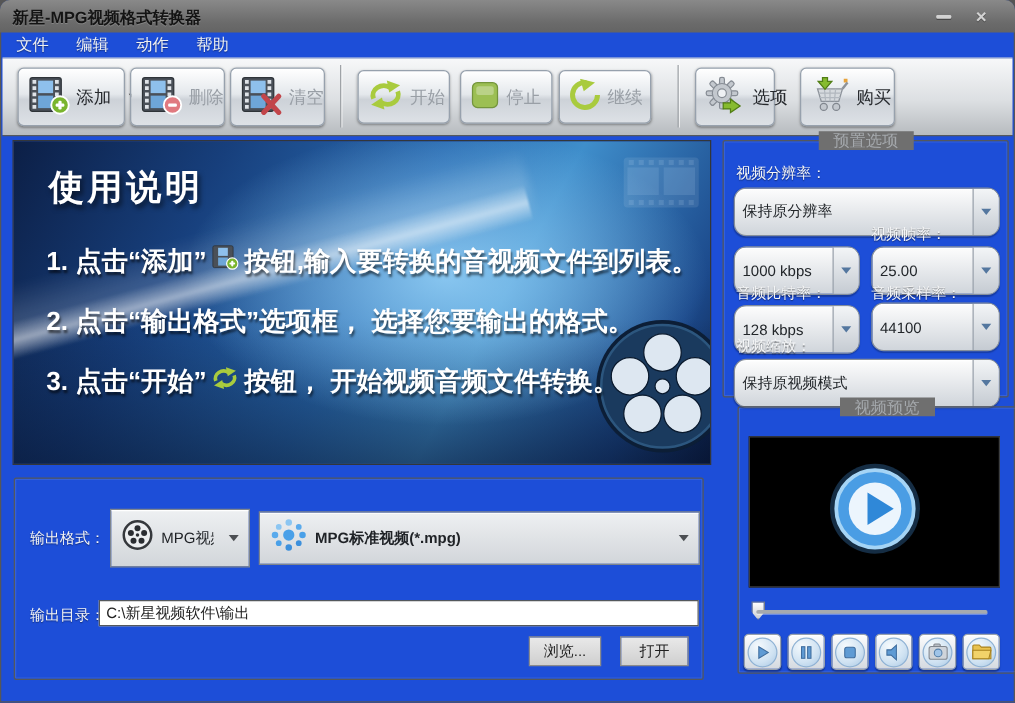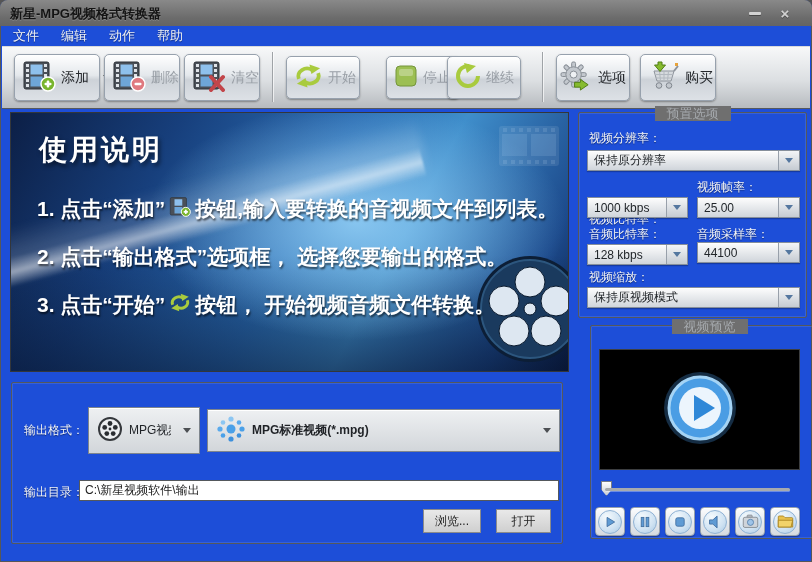--- a/index.html
+++ b/index.html
@@ -55,22 +55,22 @@
     text-shadow:1px 2px 2px rgba(0,0,0,.6);}
   .reel{position:absolute;right:-20px;top:138px;}
   .watermark{position:absolute;left:487px;top:12px;opacity:.20;}
   
   .groupbox{position:absolute;border:1px solid #54585c;border-radius:2px;
     box-shadow:inset 0 0 0 1px rgba(255,255,255,.10);}
   .gb-title{position:absolute;top:-9px;left:0;width:100%;text-align:center;}
   .gb-title span{background:#6f6f6f;padding:0 12px;font-size:13px;color:#a4a8ac;}
   .plabel{position:absolute;font-size:12px;color:#f4f5f6;text-shadow:0 1px 1px rgba(0,0,0,.45);white-space:nowrap;}
   
-  .dd{position:absolute;display:flex;align-items:stretch;height:21px;
-    border:1px solid #868f9b;border-radius:0;overflow:hidden;
+  .dd{position:absolute;display:flex;align-items:stretch;height:39px;
+    border:1px solid #868f9b;border-radius:10px;overflow:hidden;
     background:linear-gradient(#fdfdfd,#d0d5db);box-shadow:inset 0 1px 0 #fff,0 1px 1px rgba(0,0,0,.25);cursor:default;}
   .dd-text{flex:1;display:flex;align-items:center;padding:0 6px;font-size:12px;color:#22262a;white-space:nowrap;overflow:hidden;}
   .dd-arrow{width:21px;border-left:1px solid #98a0aa;background:linear-gradient(#f3f5f7,#c5cbd2);
     display:flex;align-items:center;justify-content:center;}
   .dd-arrow::after{content:"";border-left:4px solid transparent;border-right:4px solid transparent;border-top:5px solid #54779f;}
   
   .screen{position:absolute;background:#000;border:1px solid #3c3e41;display:flex;align-items:center;justify-content:center;}
   .groove{position:absolute;height:3px;background:#a6aaae;border-radius:2px;box-shadow:0 1px 0 rgba(255,255,255,.35);}
   .thumb{position:absolute;width:11px;height:15px;background:linear-gradient(#ffffff,#c9cdd3);
     border:1px solid #787e86;clip-path:polygon(0 0,100% 0,100% 55%,50% 100%,0 55%);cursor:default;}
@@ -194,41 +194,41 @@
       <svg width="29" height="26" viewBox="0 0 30 26">
         <path d="M5 16 A 9 8 0 0 1 19 7" stroke="#a9cb3e" stroke-width="4" fill="none"></path>
         <path d="M16 1 L27 5 L18 11 Z" fill="#a9cb3e"></path>
         <path d="M25 10 A 9 8 0 0 1 11 19" stroke="#a9cb3e" stroke-width="4" fill="none"></path>
         <path d="M14 25 L3 21 L12 15 Z" fill="#a9cb3e"></path>
       </svg>
     </span>
     <span class="lbl">开始</span>
   </div>
 
-  <div class="btn-tool disabled" style="left:386px;top:56px;width:74px;height:43px;">
+  <div class="btn-tool disabled" style="left:368px;top:56px;width:74px;height:43px;">
     <span>
       <svg width="24" height="24" viewBox="0 0 24 24">
         <rect x="2" y="2" width="20" height="20" rx="4" fill="#9cbf53" stroke="#74953c"></rect>
         <rect x="5" y="5" width="14" height="7" rx="2" fill="rgba(255,255,255,.3)"></rect>
       </svg>
     </span>
     <span class="lbl">停止</span>
   </div>
 
   <div class="btn-tool disabled" style="left:447px;top:56px;width:74px;height:43px;">
     <span>
       <svg width="26" height="26" viewBox="0 0 26 26">
         <path d="M14 3 A 10 10 0 1 0 23 13" stroke="#a9cb3e" stroke-width="4" fill="none"></path>
         <path d="M9 0 L21 3 L12 10 Z" fill="#a9cb3e"></path>
       </svg>
     </span>
     <span class="lbl">继续</span>
   </div>
 
-  <div class="btn-tool" style="left:556px;top:54px;width:74px;justify-content:center;">
+  <div class="btn-tool" style="left:556px;top:54px;width:64px;">
     <span>
       <svg width="33" height="31" viewBox="0 0 34 32">
         <g fill="#c3c8ce" stroke="#868c94" stroke-width="1">
           <rect x="12" y="1" width="4" height="6" rx="1.5" transform="rotate(0 14 14)"></rect>
           <rect x="12" y="1" width="4" height="6" rx="1.5" transform="rotate(45 14 14)"></rect>
           <rect x="12" y="1" width="4" height="6" rx="1.5" transform="rotate(90 14 14)"></rect>
           <rect x="12" y="1" width="4" height="6" rx="1.5" transform="rotate(135 14 14)"></rect>
           <rect x="12" y="1" width="4" height="6" rx="1.5" transform="rotate(180 14 14)"></rect>
           <rect x="12" y="1" width="4" height="6" rx="1.5" transform="rotate(225 14 14)"></rect>
           <rect x="12" y="1" width="4" height="6" rx="1.5" transform="rotate(270 14 14)"></rect>

